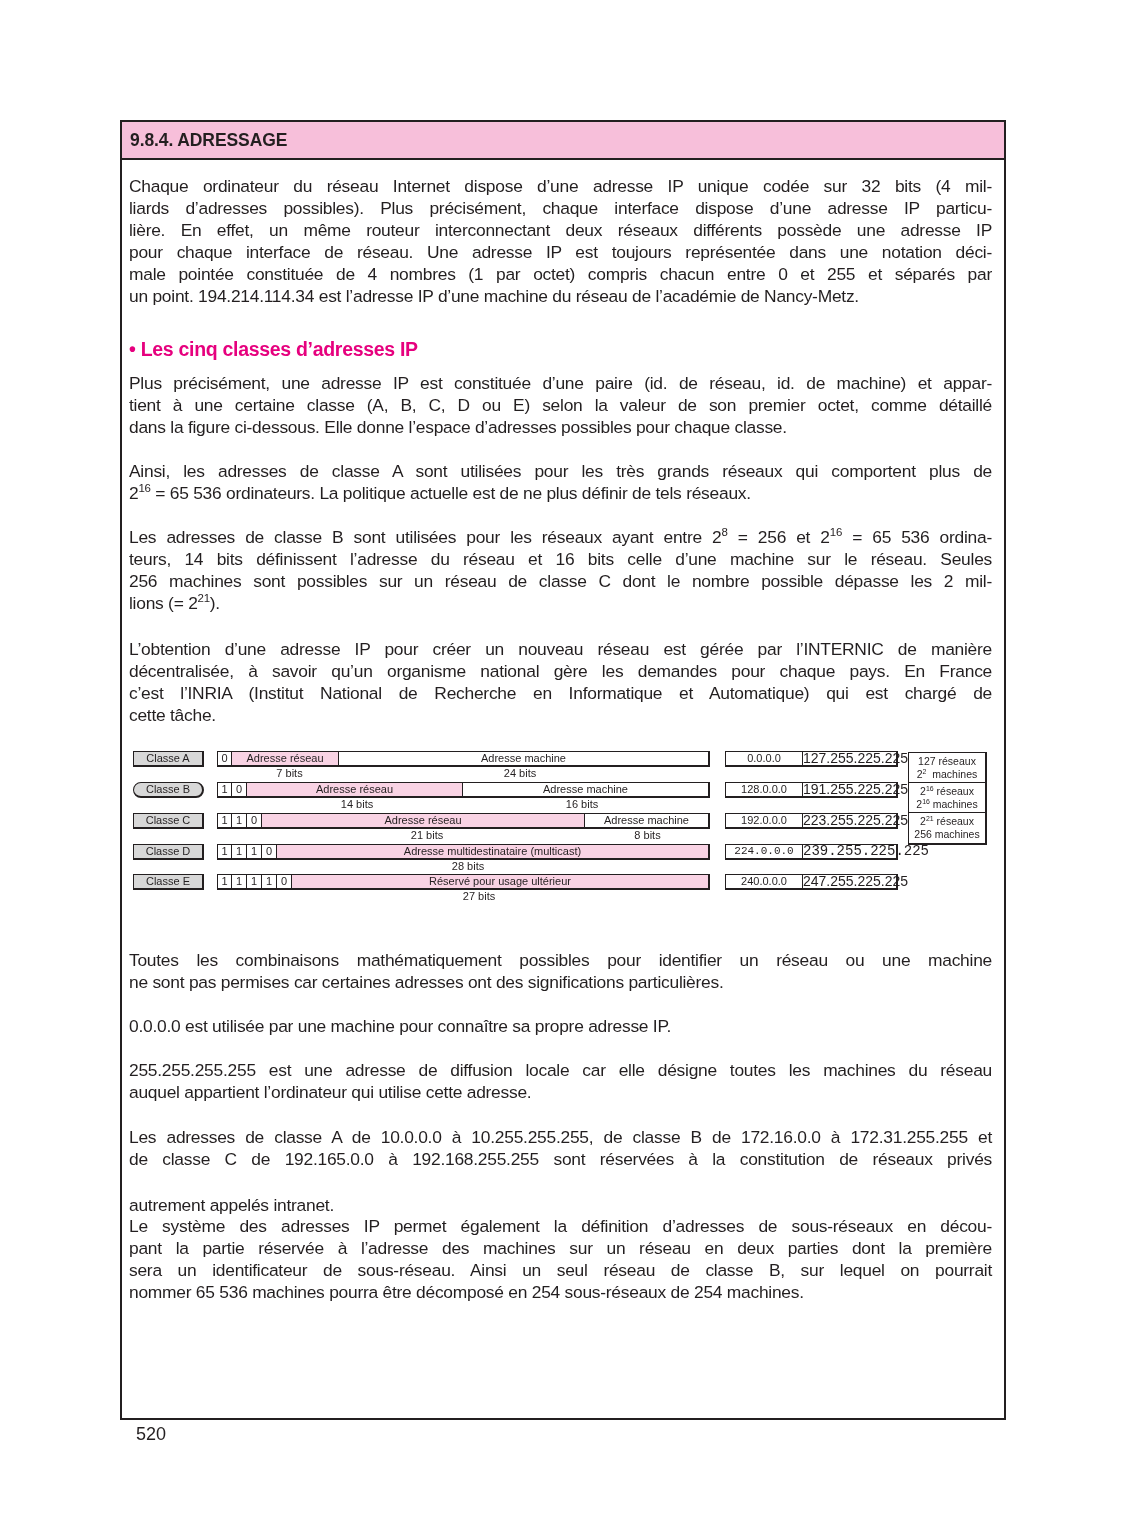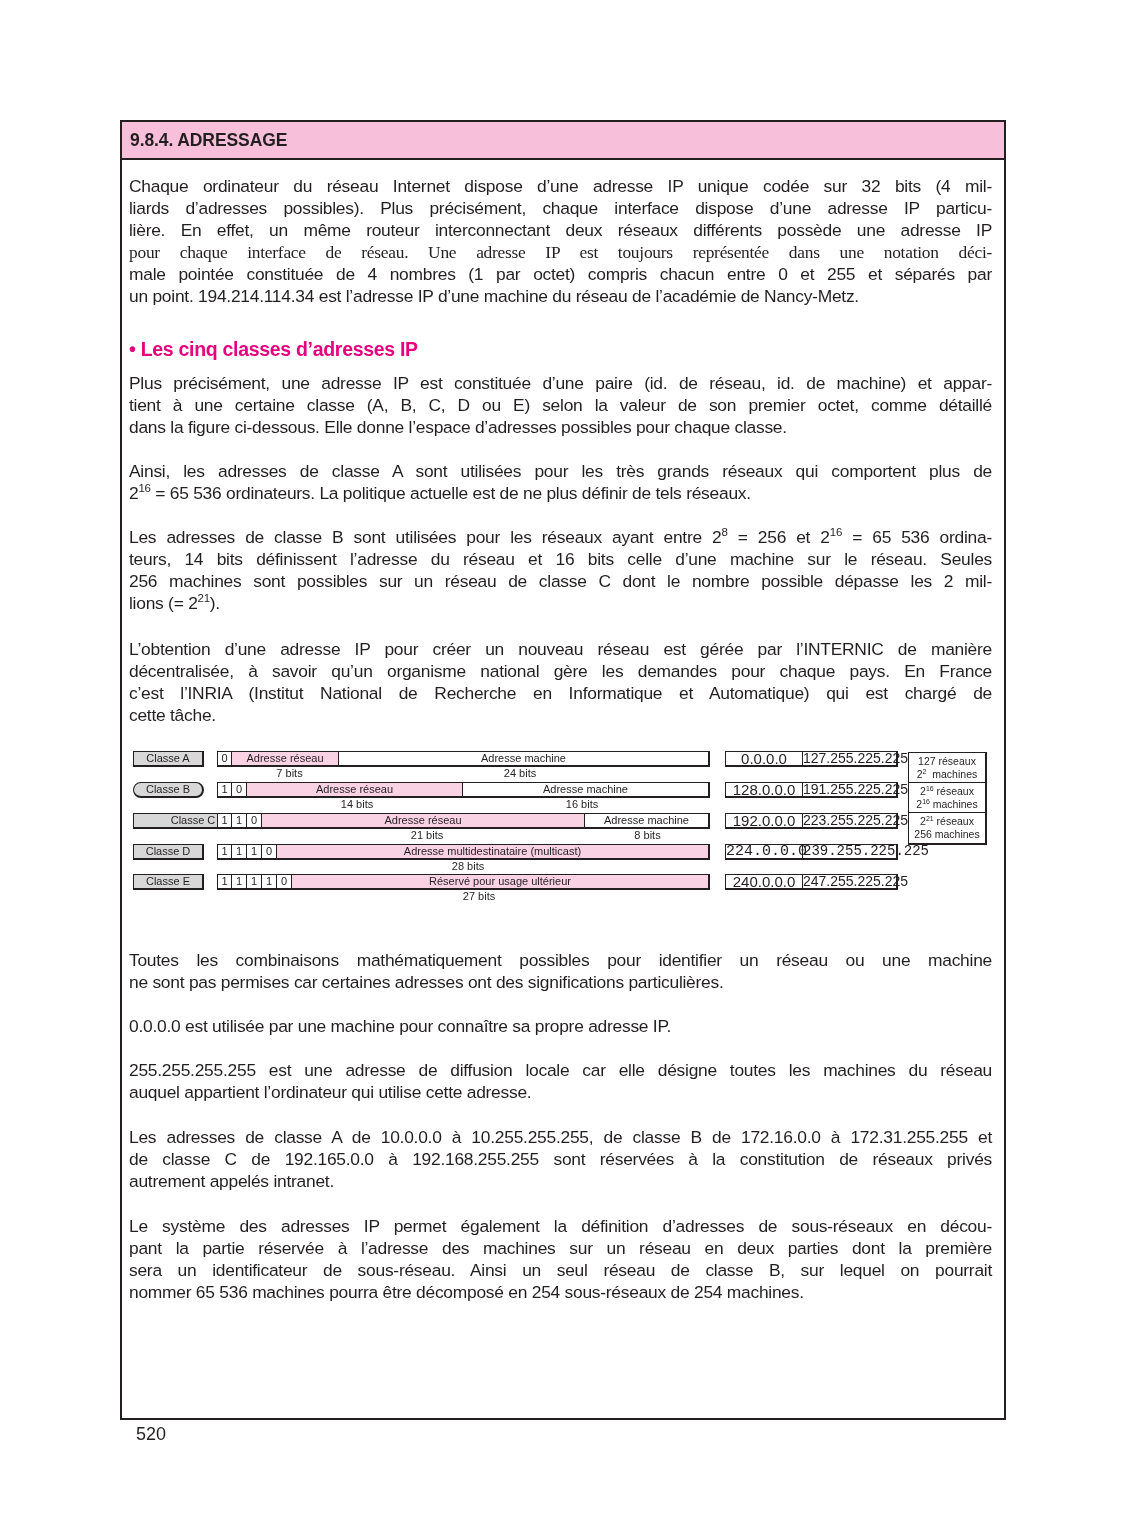--- a/index.html
+++ b/index.html
@@ -33,42 +33,42 @@
          border-bottom-width: 2px; display: flex; box-sizing: content-box; background: #fff; }
   .cell { height: 13px; line-height: 13px; text-align: center; border-right: 1px solid #231f20;
           box-sizing: border-box; font-size: 11px; white-space: nowrap; overflow: hidden; }
   .cell:last-child { border-right: none; }
   .bit { width: 15px; background: #fff; }
   .pink { background: #f9d3e4; }
   .white { background: #fff; }
   .bits-label { position: absolute; font-size: 11px; line-height: 11px; text-align: center; white-space: nowrap; }
   .range { position: absolute; left: 592px; height: 13px; display: flex; border: 1px solid #231f20;
            border-right-width: 2px; border-bottom-width: 2px; }
-  .range .r1 { width: 76px; border-right: 1px solid #231f20; text-align: center; line-height: 13px; font-size: 15px; }
+  .range .r1 { width: 76px; border-right: 1px solid #231f20; text-align: center; line-height: 13px; font-size: 11px; }
   .range .r2 { width: 93px; text-align: center; line-height: 13px; font-size: 14px; }
   .info { position: absolute; left: 775px; width: 76px; border: 1px solid #231f20;
           border-right-width: 2px; border-bottom-width: 2px; }
   .info-cell { height: 30px; border-bottom: 1px solid #231f20; text-align: center; font-size: 10.5px;
                line-height: 13px; padding-top: 2px; box-sizing: border-box; }
   .info-cell:last-child { border-bottom: none; }
 </style>
 </head>
 <body>
 
 <div class="frame">
   <div class="header">
     <h1>9.8.4. ADRESSAGE</h1>
   </div>
 </div>
 
 <div style="position:absolute; left:129px; top:175px; width:863px;">
   <p class="txt" style="display: block; white-space: nowrap; text-align-last: justify; width: 863px;">Chaque ordinateur du réseau Internet dispose d’une adresse IP unique codée sur 32 bits (4 mil-</p>
   <p class="txt" style="display: block; white-space: nowrap; text-align-last: justify; width: 863px;">liards d’adresses possibles). Plus précisément, chaque interface dispose d’une adresse IP particu-</p>
   <p class="txt" style="display: block; white-space: nowrap; text-align-last: justify; width: 863px;">lière. En effet, un même routeur interconnectant deux réseaux différents possède une adresse IP</p>
-  <p class="txt" style="display: block; white-space: nowrap; text-align-last: justify; width: 863px; font-family: Liberation Serif, serif;">pour chaque interface de réseau. Une adresse IP est toujours représentée dans une notation déci-</p>
+  <p class="txt" style="display: block; white-space: nowrap; text-align-last: justify; width: 863px;">pour chaque interface de réseau. Une adresse IP est toujours représentée dans une notation déci-</p>
   <p class="txt" style="display: block; white-space: nowrap; text-align-last: justify; width: 863px;">male pointée constituée de 4 nombres (1 par octet) compris chacun entre 0 et 255 et séparés par</p>
   <p class="txt" style="display: block; white-space: nowrap;">un point. 194.214.114.34 est l’adresse IP d’une machine du réseau de l’académie de Nancy-Metz.</p>
 </div>
 
 <div style="position:absolute; left:129px; top:338px;">
   <p class="section-title">• Les cinq classes d’adresses IP</p>
 </div>
 
 <div style="position:absolute; left:129px; top:372px; width:863px;">
   <p class="txt" style="display: block; white-space: nowrap; text-align-last: justify; width: 863px;">Plus précisément, une adresse IP est constituée d’une paire (id. de réseau, id. de machine) et appar-</p>
@@ -117,21 +117,21 @@
     <div class="cell pink" style="width:216px;">Adresse réseau</div>
     <div class="cell white" style="flex:1;">Adresse machine</div>
   </div>
   <div class="bits-label" style="left:203px; top:48px; width:42px;">14 bits</div>
   <div class="bits-label" style="left:428px; top:48px; width:42px;">16 bits</div>
   <div class="range" style="top:31px;">
     <div class="r1">128.0.0.0</div>
     <div class="r2">191.255.225.225</div>
   </div>
 
-  <div class="cls-label" style="top:62px;padding-left:25px;">Classe C</div>
+  <div class="cls-label" style="top:62px;">Classe C</div>
   <div class="bar" style="left:84px; top:62px; width:490px;">
     <div class="cell bit" style="width:14px;">1</div>
     <div class="cell bit" style="width:15px;">1</div>
     <div class="cell bit" style="width:15px;">0</div>
     <div class="cell pink" style="width:323px;">Adresse réseau</div>
     <div class="cell white" style="flex:1;">Adresse machine</div>
   </div>
   <div class="bits-label" style="left:273px; top:79px; width:42px;">21 bits</div>
   <div class="bits-label" style="left:497px; top:79px; width:35px;">8 bits</div>
   <div class="range" style="top:62px;">
@@ -194,21 +194,21 @@
 </div>
 
 <div style="position:absolute; left:129px; top:1059px; width:863px;">
   <p class="txt" style="display: block; white-space: nowrap; text-align-last: justify; width: 863px;">255.255.255.255 est une adresse de diffusion locale car elle désigne toutes les machines du réseau</p>
   <p class="txt" style="display: block; white-space: nowrap;">auquel appartient l’ordinateur qui utilise cette adresse.</p>
 </div>
 
 <div style="position:absolute; left:129px; top:1126px; width:863px;">
   <p class="txt" style="display: block; white-space: nowrap; text-align-last: justify; width: 863px;">Les adresses de classe A de 10.0.0.0 à 10.255.255.255, de classe B de 172.16.0.0 à 172.31.255.255 et</p>
   <p class="txt" style="display: block; white-space: nowrap; text-align-last: justify; width: 863px;">de classe C de 192.165.0.0 à 192.168.255.255 sont réservées à la constitution de réseaux privés</p>
-  <p class="txt" style="display: block; white-space: nowrap;">autrement appelés intranet.</p>
+  <p class="txt" style="display: block; white-space: nowrap; margin-top: 24px;">autrement appelés intranet.</p>
 </div>
 
 <div style="position:absolute; left:129px; top:1215px; width:863px;">
   <p class="txt" style="display: block; white-space: nowrap; text-align-last: justify; width: 863px;">Le système des adresses IP permet également la définition d’adresses de sous-réseaux en décou-</p>
   <p class="txt" style="display: block; white-space: nowrap; text-align-last: justify; width: 863px;">pant la partie réservée à l’adresse des machines sur un réseau en deux parties dont la première</p>
   <p class="txt" style="display: block; white-space: nowrap; text-align-last: justify; width: 863px;">sera un identificateur de sous-réseau. Ainsi un seul réseau de classe B, sur lequel on pourrait</p>
   <p class="txt" style="display: block; white-space: nowrap;">nommer 65 536 machines pourra être décomposé en 254 sous-réseaux de 254 machines.</p>
 </div>
 
 <div class="page-num">520</div>

